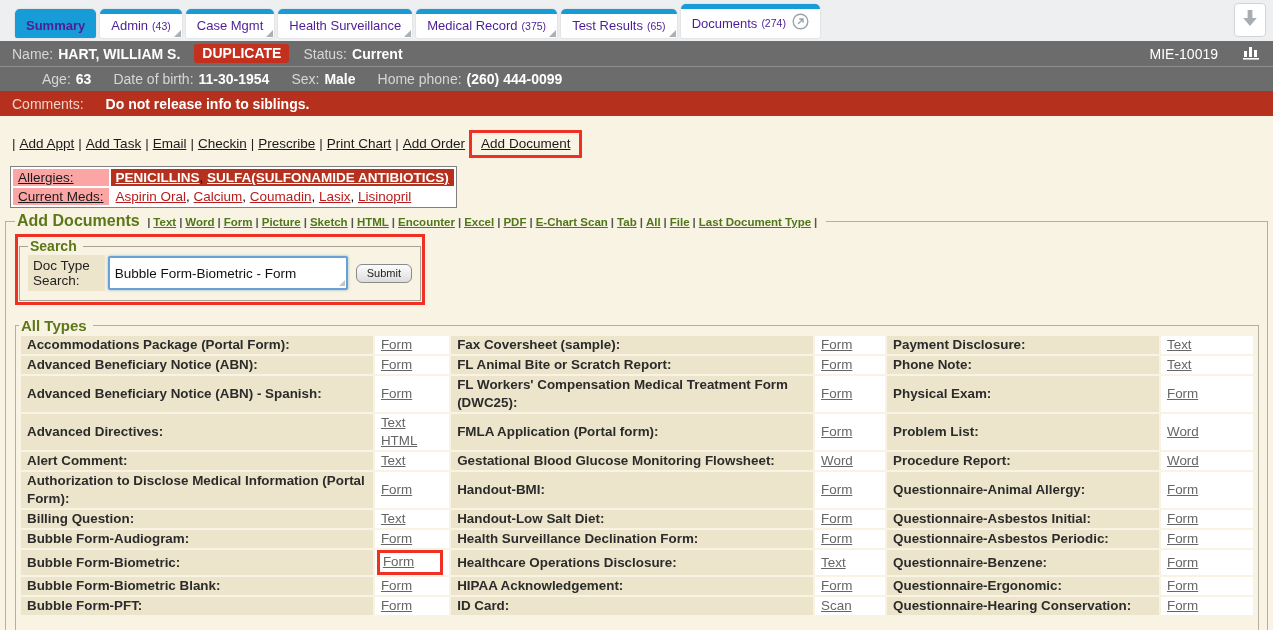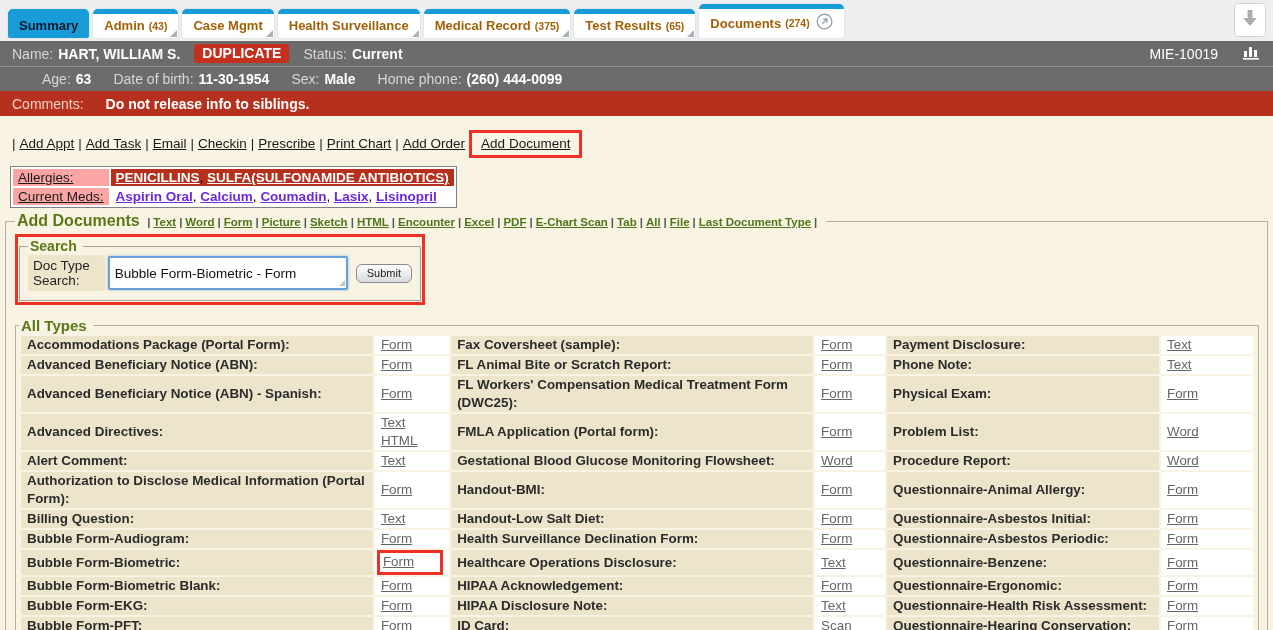--- a/index.html
+++ b/index.html
@@ -4,24 +4,24 @@
 <style>
   * { margin:0; padding:0; box-sizing:border-box; }
   html,body { width:1273px; height:630px; overflow:hidden;
     font-family:"Liberation Sans", sans-serif; background:#f8f3e2; }
   .screen { position:relative; width:1273px; height:630px; }
 
   
   .tabbar { height:41px; background:#edeff1; display:flex; align-items:flex-end;
     padding:0 0 3px 8px; gap:4px; position:relative; }
   .tab { position:relative; background:#fff; border-top:5px solid #189cd8;
-    border-radius:5px 5px 2px 2px; padding:4px 11px 5px; color:#a16207;
+    border-radius:5px 5px 2px 2px; padding:4px 11px 5px; color:#4c1d95;
     font-size:13px; display:flex; align-items:center; gap:4px; white-space:nowrap;
-    box-shadow:0 0 2px rgba(0,0,0,.15); cursor:pointer;font-weight:bold; }
-  .tab.active { background:#189cd8; color:#0f172a; font-weight:bold; }
+    box-shadow:0 0 2px rgba(0,0,0,.15); cursor:pointer; }
+  .tab.active { background:#189cd8; color:#4c1d95; font-weight:bold;margin-left:7px; }
   .tab .count { font-size:10.5px; }
   .tab .fold { position:absolute; right:1px; bottom:1px; width:0; height:0;
     border-left:7px solid transparent; border-bottom:7px solid #a9b0b6; }
   .popout-icon { width:17px; height:17px; margin-left:2px; }
   .scroll-btn { position:absolute; right:7px; top:3px; width:32px; height:34px;
     background:#fff; border:1px solid #d2d5d8; border-radius:4px;
     display:flex; align-items:center; justify-content:center; cursor:pointer; }
 
   
   .pbar { background:#6c6c6c; color:#fff; display:flex; align-items:center;
@@ -45,21 +45,21 @@
   .redbox-inline { display:inline-block; border:3px solid #ee3124;
     padding:3px 9px 4px; margin-left:4px; }
 
   .allergy-box { margin-left:7px; background:#fff; border:1px solid #808080;
     border-collapse:separate; border-spacing:2px; font-size:13.5px; }
   .allergy-box td { padding:1px 5px; }
   .allergy-box td.l { background:#fca5a5; }
   .allergy-box td.l a { color:#1a1a1a; }
   .allergy-red { background:#b5311d; }
   .allergy-red a { color:#fff; font-weight:bold; }
-  .med-links a { color:#6d28d9; font-weight:bold; }
+  .med-links a { color:#b91c1c; font-weight:normal; }
 
   fieldset { border:1px solid #b3afa2; }
   legend { padding:0 6px 0 2px; }
   .adddocs { margin:4px 2px 0 2px; border-bottom:none; padding:2px 8px 0 9px;
     height:430px; }
   .adddocs > legend .title { font-size:16px; font-weight:bold; color:#5c7718; }
   .doc-links { font-size:11.5px; font-weight:bold; }
   .doc-links a { color:#50761c; }
   .doc-links .sep { color:#555; margin:0 3px; }
 
@@ -307,28 +307,20 @@
               </tr>
               <tr>
                 <td class="lbl">Bubble Form-Biometric Blank:</td>
                 <td class="lnk"><a>Form</a></td>
                 <td class="lbl">HIPAA Acknowledgement:</td>
                 <td class="lnk"><a>Form</a></td>
                 <td class="lbl">Questionnaire-Ergonomic:</td>
                 <td class="lnk"><a>Form</a></td>
               </tr>
               <tr>
-                <td class="lbl">Bubble Form-EKG:</td>
-                <td class="lnk"><a>Form</a></td>
-                <td class="lbl">HIPAA Disclosure Note:</td>
-                <td class="lnk"><a>Text</a></td>
-                <td class="lbl">Questionnaire-Health Risk Assessment:</td>
-                <td class="lnk"><a>Form</a></td>
-              </tr>
-              <tr>
                 <td class="lbl">Bubble Form-PFT:</td>
                 <td class="lnk"><a>Form</a></td>
                 <td class="lbl">ID Card:</td>
                 <td class="lnk"><a>Scan</a></td>
                 <td class="lbl">Questionnaire-Hearing Conservation:</td>
                 <td class="lnk"><a>Form</a></td>
               </tr>
             </tbody>
         </table>
       </fieldset>

